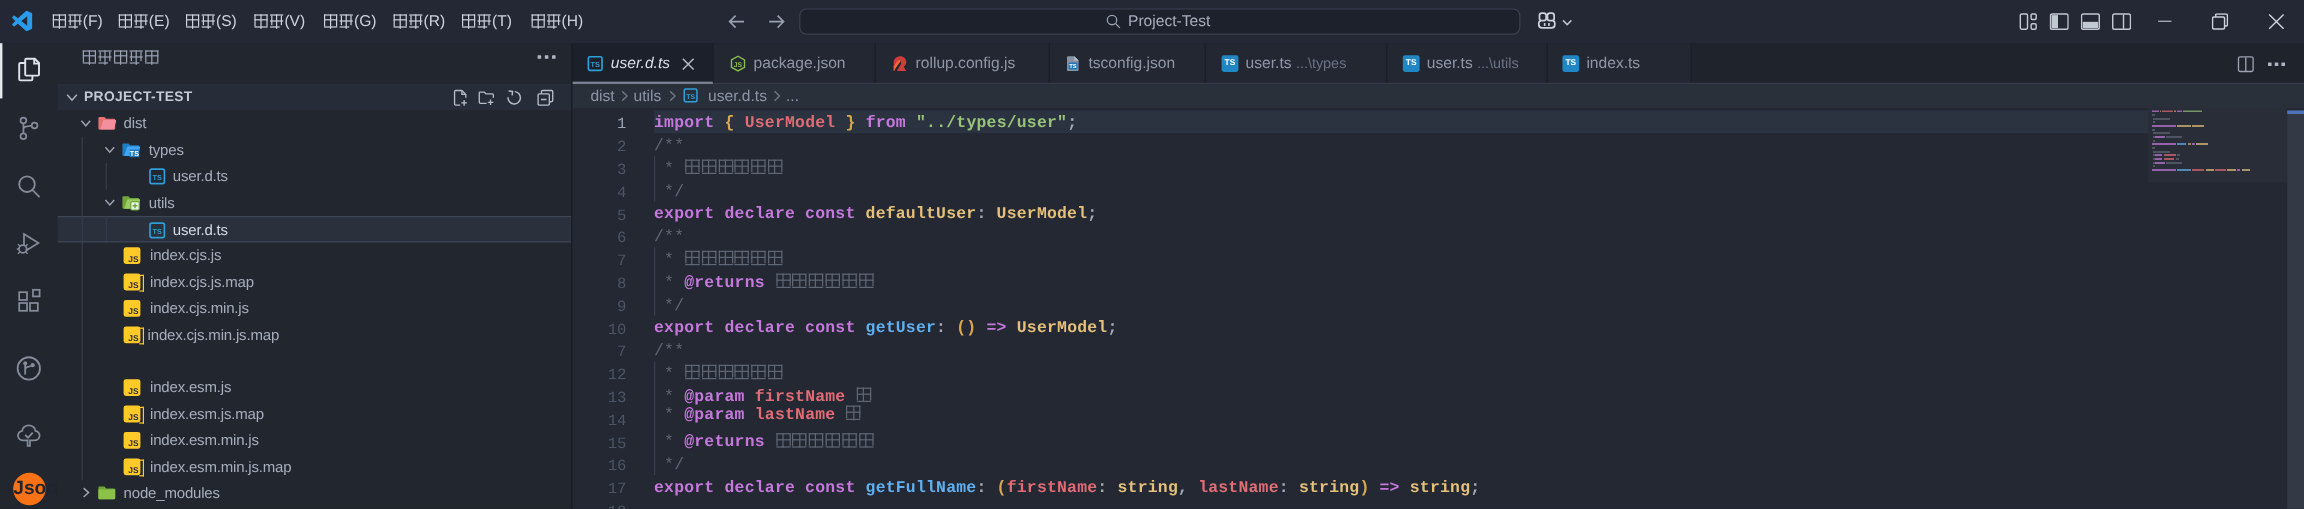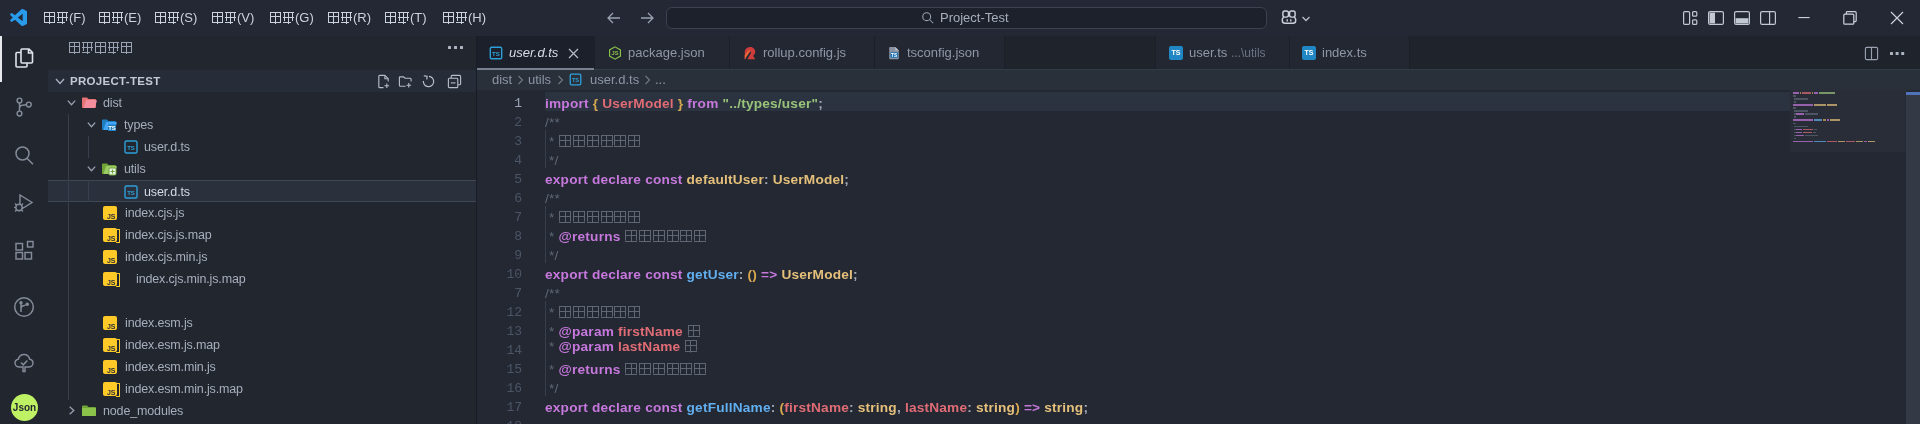--- a/index.html
+++ b/index.html
@@ -16,21 +16,21 @@
 .tab { background:#232732; }
 .tab { position:absolute; top:0; height:34px; }
 .tab .tlabel { position:absolute; top:0; height:34px; line-height:34px; font-size:13px; color:#8f97a6; white-space:nowrap; }
 #tabline { position:absolute; left:0; top:33px; width:1443px; height:1px; background:#343a46; }
 #breadcrumbs { position:absolute; left:0; top:34px; width:1443px; height:20px; background:#29303a;
   font-size:13px; color:#8c95a5; line-height:20px; }
 #codearea { position:absolute; left:0; top:54px; width:1443px; height:334px; background:#232833; }
 .ln { position:absolute; width:45px; text-align:right; font-family:"Liberation Mono",monospace;
   font-size:13px; color:#4c5566; height:19px; line-height:19px; }
 .cl { position:absolute; left:68px; height:19px; line-height:19px; white-space:pre;
-  font-family:Liberation Sans, sans-serif; font-size:13.67px; font-weight:700; color:#a5adbb; letter-spacing:0.2px; }
+  font-family:Liberation Mono, monospace; font-size:13.67px; font-weight:700; color:#a5adbb; letter-spacing:0.2px; }
 .k { color:#c678dd; } .t { color:#e5c07b; } .r { color:#e06c75; } .f { color:#61afef; }
 .s { color:#98c379; } .c { color:#5f6775; font-weight:400; } .b { color:#d7a94f; } .p { color:#a5adbb; }
 .row { position:absolute; left:0; width:429px; height:22px; }
 .rlabel { position:absolute; top:0; height:22px; line-height:22px; font-size:12.5px; letter-spacing:-0.15px; color:#a6aebc; white-space:nowrap; }
 .guide { position:absolute; width:1px; background:#373e4c; }
 svg { display:block; }
 .jsic { position:absolute; top:4px; width:14px; height:14px; background:#ffca28; border-radius:2px; }
 .jsic::after { content:"JS"; position:absolute; right:1.5px; bottom:0px; font-size:7px; font-weight:700; color:#2a2f38; font-family:"Liberation Sans"; }
 .jsmap { position:absolute; top:4px; width:14px; height:14px; background:#ffca28; border-radius:2px; }
 .jsmap::after { content:"JS"; position:absolute; right:1.5px; bottom:0px; font-size:7px; font-weight:700; color:#2a2f38; font-family:"Liberation Sans"; }
@@ -158,21 +158,21 @@
     <svg class="abs" style="left:12px;top:259px" width="24" height="24" viewBox="0 0 24 24" fill="none" stroke="#848b99" stroke-width="1.5">
       <circle cx="12" cy="12" r="9.3"></circle>
       <circle cx="9" cy="7.8" r="1.7" fill="#848b99" stroke="none"></circle>
         <circle cx="15.2" cy="9.3" r="1.8" fill="#848b99" stroke="none"></circle>
       <path d="M9 8.5 V17 M9 13.5 Q9 11 12 10.6 L13.5 10.2"></path>
     </svg>
     <svg class="abs" style="left:12px;top:315px" width="24" height="24" viewBox="0 0 24 24" fill="none" stroke="#848b99" stroke-width="1.45">
       <path d="M12 3.5 C15 3.5 17.5 5.5 17.5 8 C19.5 8.5 21 10 21 12 C21 14.3 19 16 16.5 16 H13 V20.5 H11 V16 H7.5 C5 16 3 14.3 3 12 C3 10 4.5 8.5 6.5 8 C6.5 5.5 9 3.5 12 3.5 Z"></path>
       <path d="M9 11.5 L11.3 13.8 L15.3 9.5" stroke-width="1.5"></path>
     </svg>
-    <div class="abs" style="left:11px;top:358px;width:27px;height:27px;border-radius:14px;background:#bef264;color:#1f242e;font-size:10px;font-weight:700;text-align:center;line-height:27px">Json</div>
+    <div class="abs" style="left:11px;top:358px;width:27px;height:27px;border-radius:14px;background:#f97316;color:#1f242e;font-size:16px;font-weight:700;text-align:center;line-height:27px">Json</div>
   </div>
   <div id="sidebar">
     <div class="abs" style="left:20px;top:4px;height:16px;line-height:16px;font-size:13px;color:#9aa3b4"><span class="zh"></span><span class="zh2"></span><span class="zh"></span><span class="zh2"></span><span class="zh"></span></div>
     <div class="abs" style="left:400px;top:10px;width:3px;height:3px;border-radius:0.5px;background:#aeb5c2;box-shadow:6px 0 0 #aeb5c2, 12px 0 0 #aeb5c2"></div>
     <div class="abs" style="left:0;top:34px;width:429px;height:22px;background:#262c38"></div>
     <svg class="abs" style="left:6px;top:39px" width="12" height="12" viewBox="0 0 12 12" fill="none" stroke="#aab1bf" stroke-width="1.3">
         <path d="M2 4 L6 8.5 L10 4"></path>
       </svg>
     <div class="abs" style="left:22px;top:34px;height:22px;line-height:22px;font-size:11.5px;font-weight:700;color:#c4cad6;letter-spacing:0.3px">PROJECT-TEST</div>
     <svg class="abs" style="left:328px;top:38px" width="15" height="15" viewBox="0 0 16 16" fill="none" stroke="#b6bcc8" stroke-width="1.2">
@@ -255,21 +255,21 @@
     <div class="row" style="top:188px">
         <div class="jsmap" style="left:55px"></div>
         <div class="rlabel" style="left:77px">index.cjs.js.map</div>
       </div>
     <div class="row" style="top:210px">
         <div class="jsic" style="left:55px"></div>
         <div class="rlabel" style="left:77px">index.cjs.min.js</div>
       </div>
     <div class="row" style="top:232px">
         <div class="jsmap" style="left:55px"></div>
-        <div class="rlabel" style="left:88px">index.cjs.min.js.map</div>
+        <div class="rlabel" style="left:75px">index.cjs.min.js.map</div>
       </div>
     <div class="row" style="top:276px">
         <div class="jsic" style="left:55px"></div>
         <div class="rlabel" style="left:77px">index.esm.js</div>
       </div>
     <div class="row" style="top:298px">
         <div class="jsmap" style="left:55px"></div>
         <div class="rlabel" style="left:77px">index.esm.js.map</div>
       </div>
     <div class="row" style="top:320px">
@@ -318,20 +318,24 @@
         <div class="tlabel" style="left:33px">rollup.config.js</div>
       </div>
       <div class="tab" style="left:398px;width:129px">
         <svg class="abs" style="left:12px;top:10px" width="14" height="14" viewBox="0 0 16 16">
             <path d="M9.5 1 H3.5 Q2.5 1 2.5 2 V14 Q2.5 15 3.5 15 H12.5 Q13.5 15 13.5 14 V5 Z" fill="#8a92a2"></path>
             <path d="M9.5 1 L13.5 5 H9.5 Z" fill="#b9bfca"></path>
             <rect x="4" y="7" width="8.5" height="6.5" rx="1" fill="#1e74b8"></rect>
             <text x="8.2" y="12.4" font-size="5.5" font-weight="700" fill="#fff" text-anchor="middle" font-family="Liberation Sans">TS</text>
           </svg>
         <div class="tlabel" style="left:32px">tsconfig.json</div>
+      </div>
+      <div class="tab" style="left:528px;width:150px">
+        <div class="abs" style="left:13px;top:10px;width:14px;height:14px;background:#2187c4;border-radius:2px;color:#fff;font-size:7px;font-weight:700;text-align:center;line-height:14px;font-family:'Liberation Sans'">TS</div>
+        <div class="tlabel" style="left:33px">user.ts <span style="font-size:12px;color:#6b7384">...\types</span></div>
       </div>
       <div class="tab" style="left:813px;width:119px">
         <div class="abs" style="left:12px;top:10px;width:14px;height:14px;background:#2187c4;border-radius:2px;color:#fff;font-size:7px;font-weight:700;text-align:center;line-height:14px;font-family:'Liberation Sans'">TS</div>
         <div class="tlabel" style="left:32px">index.ts</div>
       </div>
       <div class="tab" style="left:679px;width:133px">
         <div class="abs" style="left:13px;top:10px;width:14px;height:14px;background:#2187c4;border-radius:2px;color:#fff;font-size:7px;font-weight:700;text-align:center;line-height:14px;font-family:'Liberation Sans'">TS</div>
         <div class="tlabel" style="left:33px">user.ts <span style="font-size:12px;color:#6b7384">...\utils</span></div>
       </div>
       <div class="abs" style="left:117px;top:0;width:1px;height:34px;background:#1b1f28"></div>

